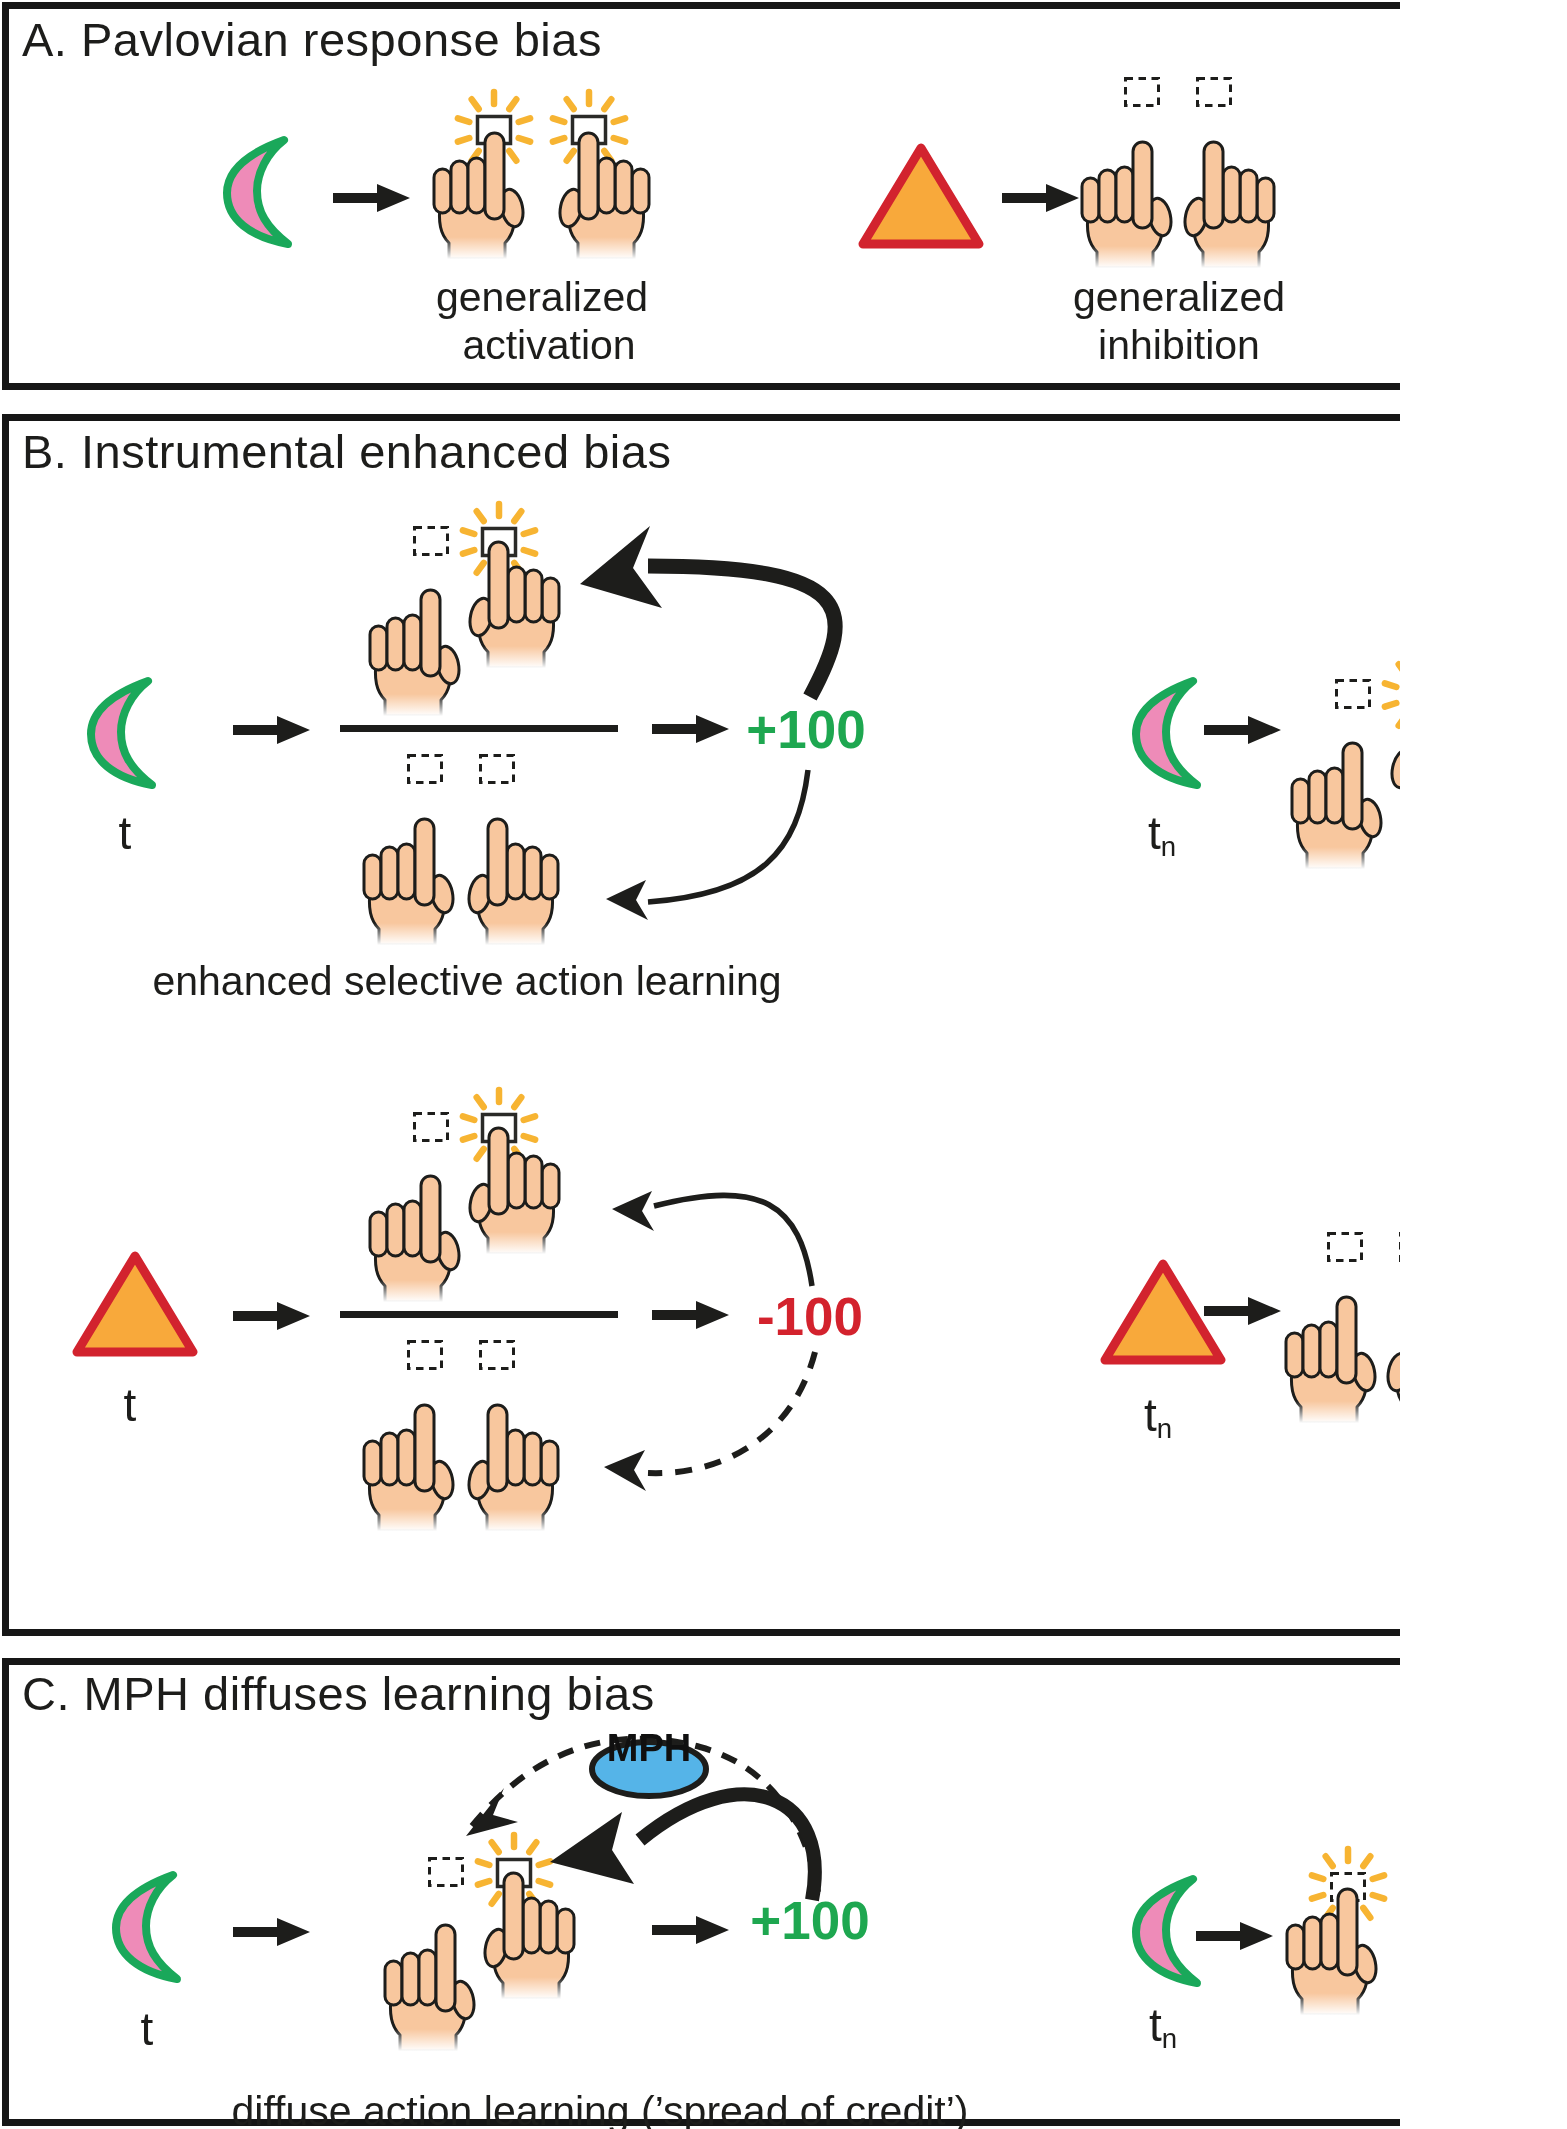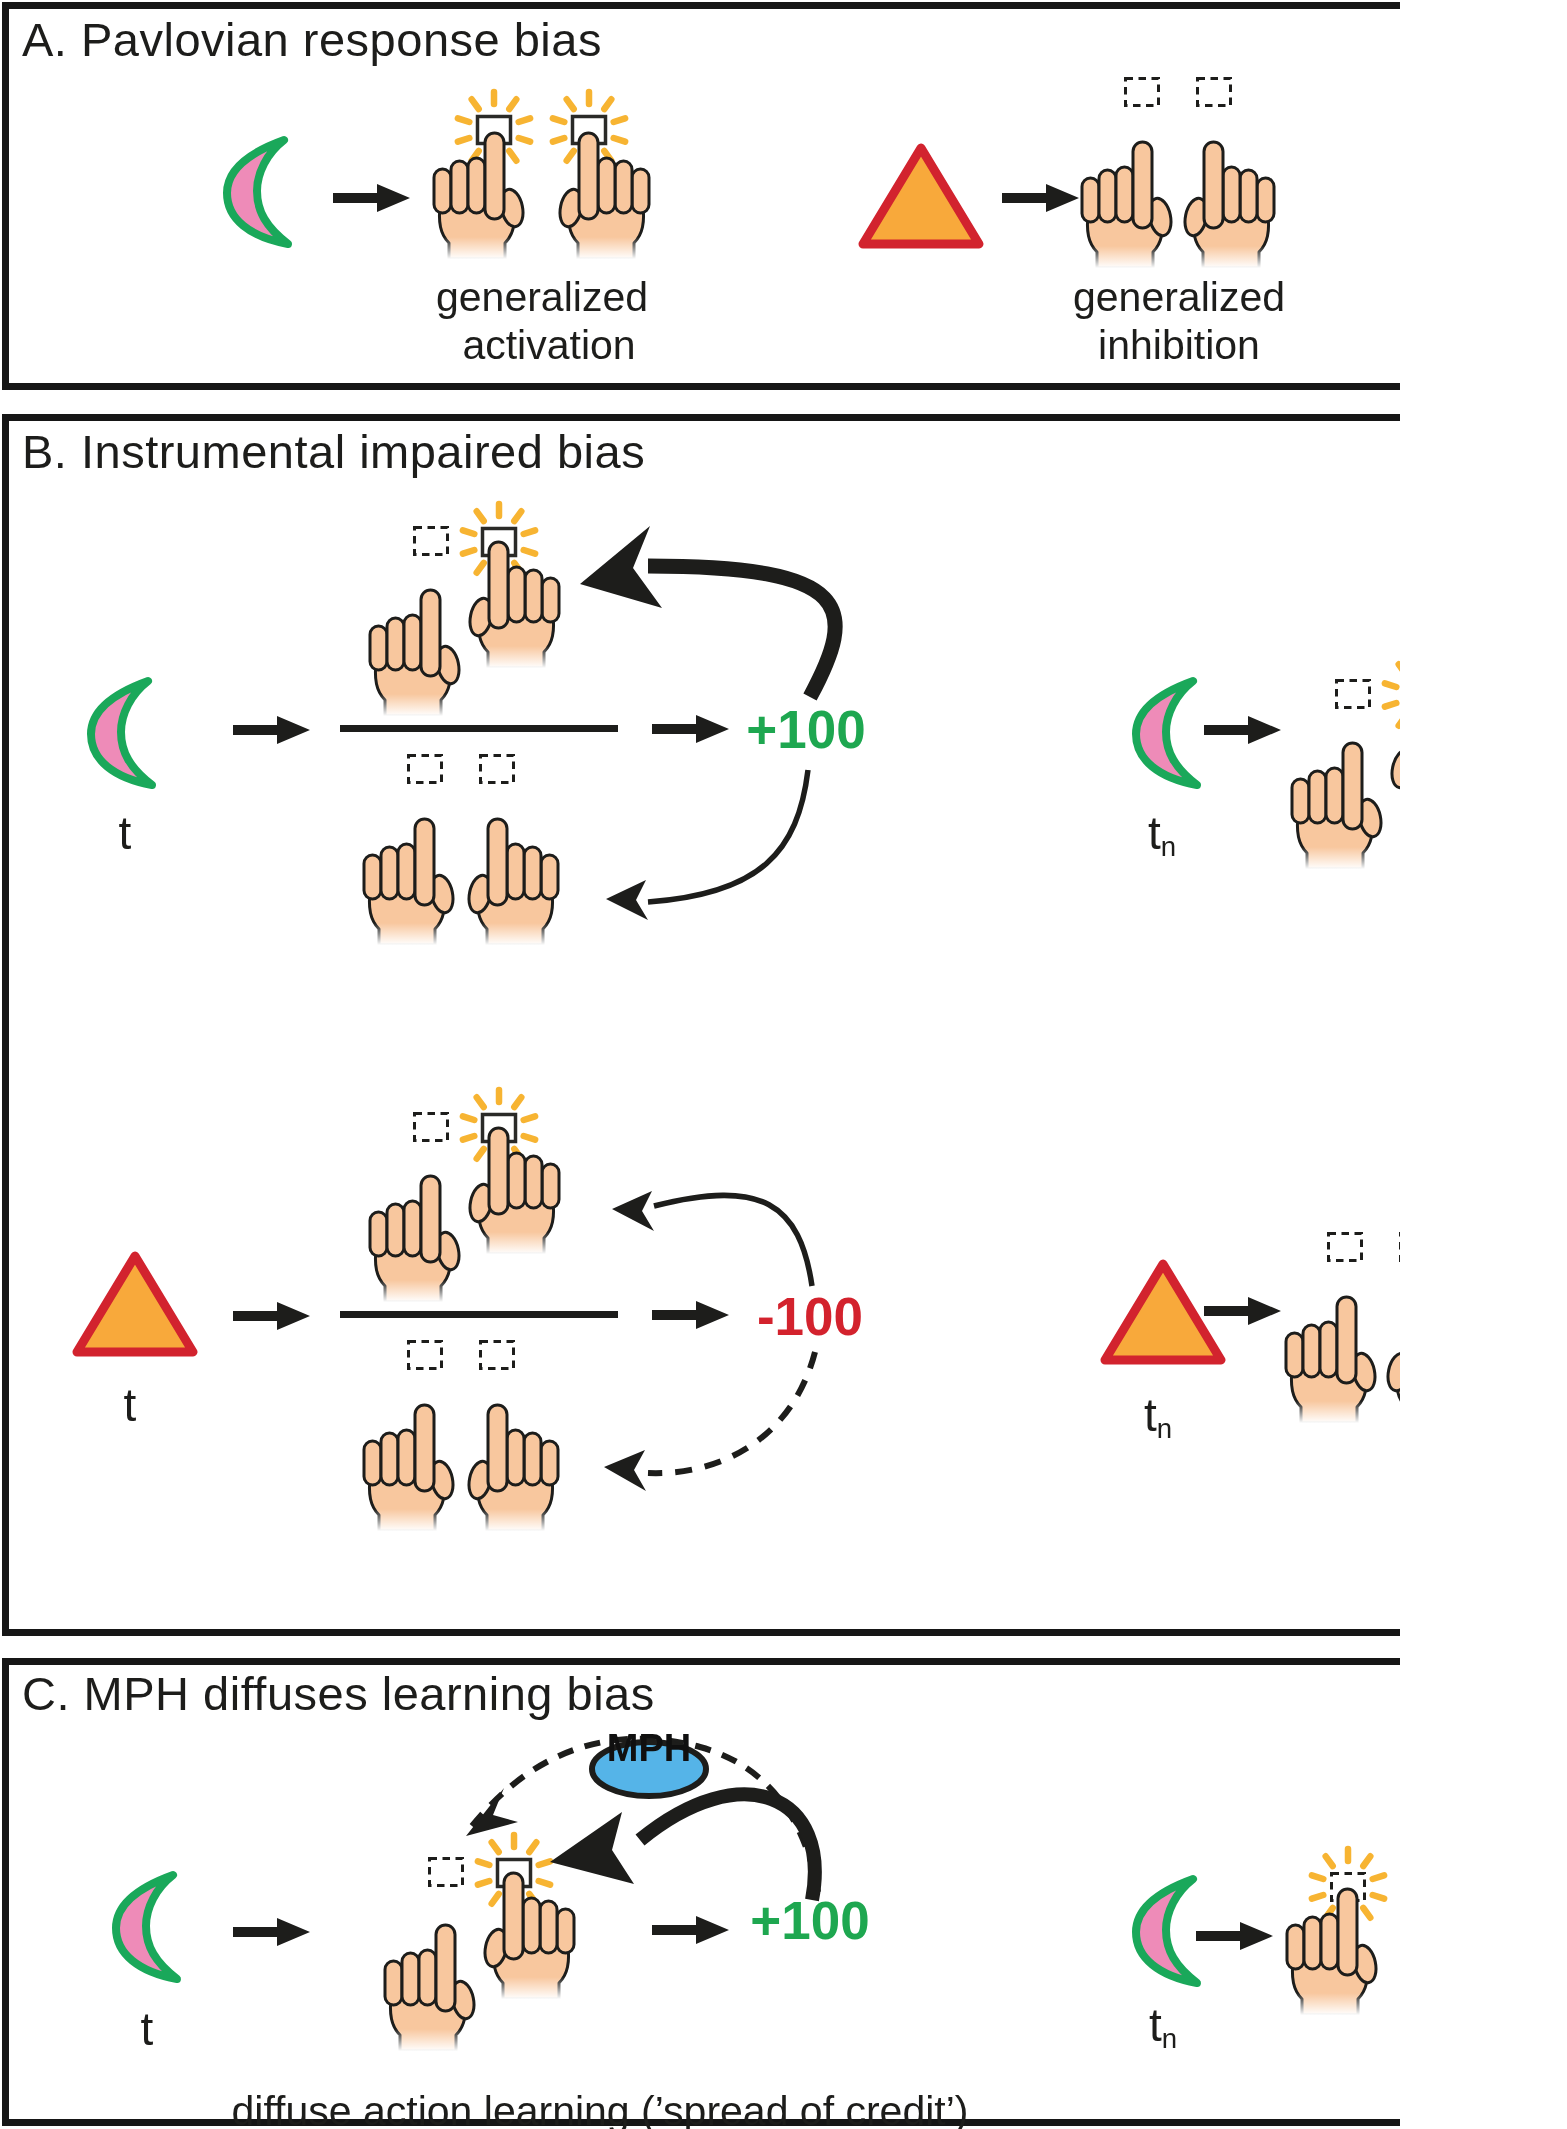--- a/index.html
+++ b/index.html
@@ -220,32 +220,33 @@
       <g>
         <use href="#raysG" transform="translate(1426,1870)"></use>
           <use href="#btnS" transform="translate(1426,1870)"></use>
       </g>
       <use href="#hand" transform="translate(1285,1887)"></use>
       <use href="#hand" transform="translate(1505,1884) scale(-1,1)"></use>
     </g>
   </svg>
 
   <div class="txt ptitle" style="left:22px;top:12px;">A. Pavlovian response bias</div>
-  <div class="txt ptitle" style="left:22px;top:424px;">B. Instrumental impaired bias</div>
+  <div class="txt ptitle" style="left:22px;top:424px;">B. Instrumental enhanced bias</div>
   <div class="txt ptitle" style="left:22px;top:1666px;">C. MPH diffuses learning bias</div>
 
   <div class="txt cap ctr" style="left:542px;top:274px;">generalized</div>
   <div class="txt cap ctr" style="left:542px;top:322px;margin-left:7px;">activation</div>
   <div class="txt cap ctr" style="left:1179px;top:274px;">generalized</div>
   <div class="txt cap ctr" style="left:1179px;top:322px;">inhibition</div>
 
   <div class="txt outcome green ctr" style="left:806px;top:703px;">+100</div>
   <div class="txt outcome red ctr" style="left:810px;top:1290px;">-100</div>
   <div class="txt outcome green ctr" style="left:810px;top:1894px;">+100</div>
 
+  <div class="txt cap ctr" style="left:467px;top:958px;">enhanced selective action learning</div>
   <div class="txt cap ctr" style="left:600px;top:2048px;margin-top:40px;">diffuse action learning (’spread of credit’)</div>
 
   <div class="txt tlabel ctr" style="left:125px;top:806px;">t</div>
   <div class="txt tlabel ctr" style="left:1162px;top:806px;"><span>t</span><span class="sub">n</span></div>
 
   <div class="txt tlabel ctr" style="left:130px;top:1378px;">t</div>
   <div class="txt tlabel ctr" style="left:1158px;top:1388px;"><span>t</span><span class="sub">n</span></div>
 
   <div class="txt tlabel ctr" style="left:147px;top:2002px;">t</div>
   <div class="txt tlabel ctr" style="left:1163px;top:1998px;"><span>t</span><span class="sub">n</span></div>

